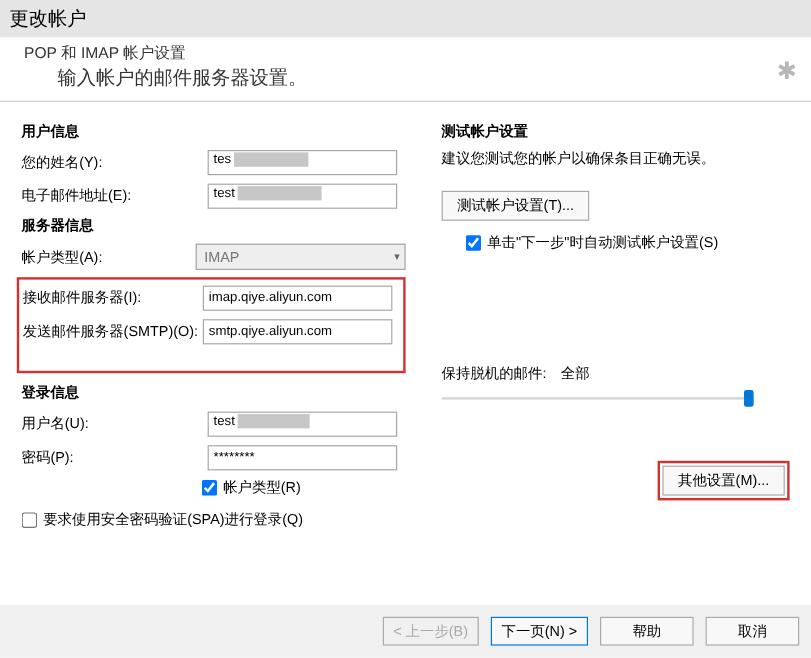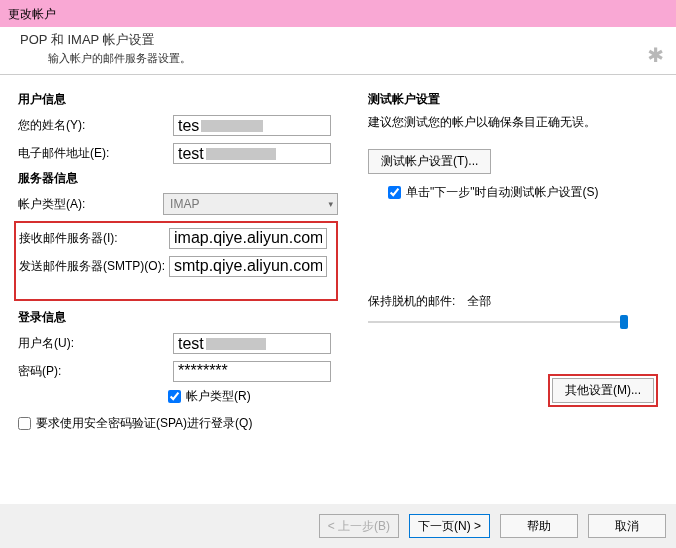--- a/index.html
+++ b/index.html
@@ -7,35 +7,35 @@
   font-family: "Microsoft YaHei", "SimSun", sans-serif;
   font-size: 12px;
   background: #fff;
   width: 676px;
   height: 548px;
   overflow: hidden;
   color: #000;
 }
 .titlebar {
   padding: 6px 8px 4px 8px;
-  font-size: 12px;
-  background: #f9a8d4;
+  font-size: 16px;
+  background: #e5e5e5;
 }
 .header {
   padding: 4px 20px 8px 20px;
   border-bottom: 1px solid #ccc;
   position: relative;
 }
 .header-title {
   font-size: 13px;
   color: #333;
   margin-bottom: 2px;
 }
 .header-sub {
-  font-size: 11px;
+  font-size: 16px;
   color: #333;
   padding-left: 28px;
 }
 .cursor-star {
   position: absolute;
   right: 12px;
   top: 16px;
   font-size: 20px;
   color: #b8b8b8;
 }
@@ -58,21 +58,21 @@
   min-height: 22px;
 }
 .field-label {
   width: 155px;
   font-size: 12px;
 }
 .field-input {
   width: 158px;
   height: 21px;
   padding: 1px 4px;
-  font-size: 16px;
+  font-size: 11px;
   border: 1px solid #a7a7a7;
   background: #fff;
 }
 .select-box {
   width: 186px;
   height: 22px;
   border: 1px solid #a7a7a7;
   background: #eee;
   color: #777;
   display: flex;

